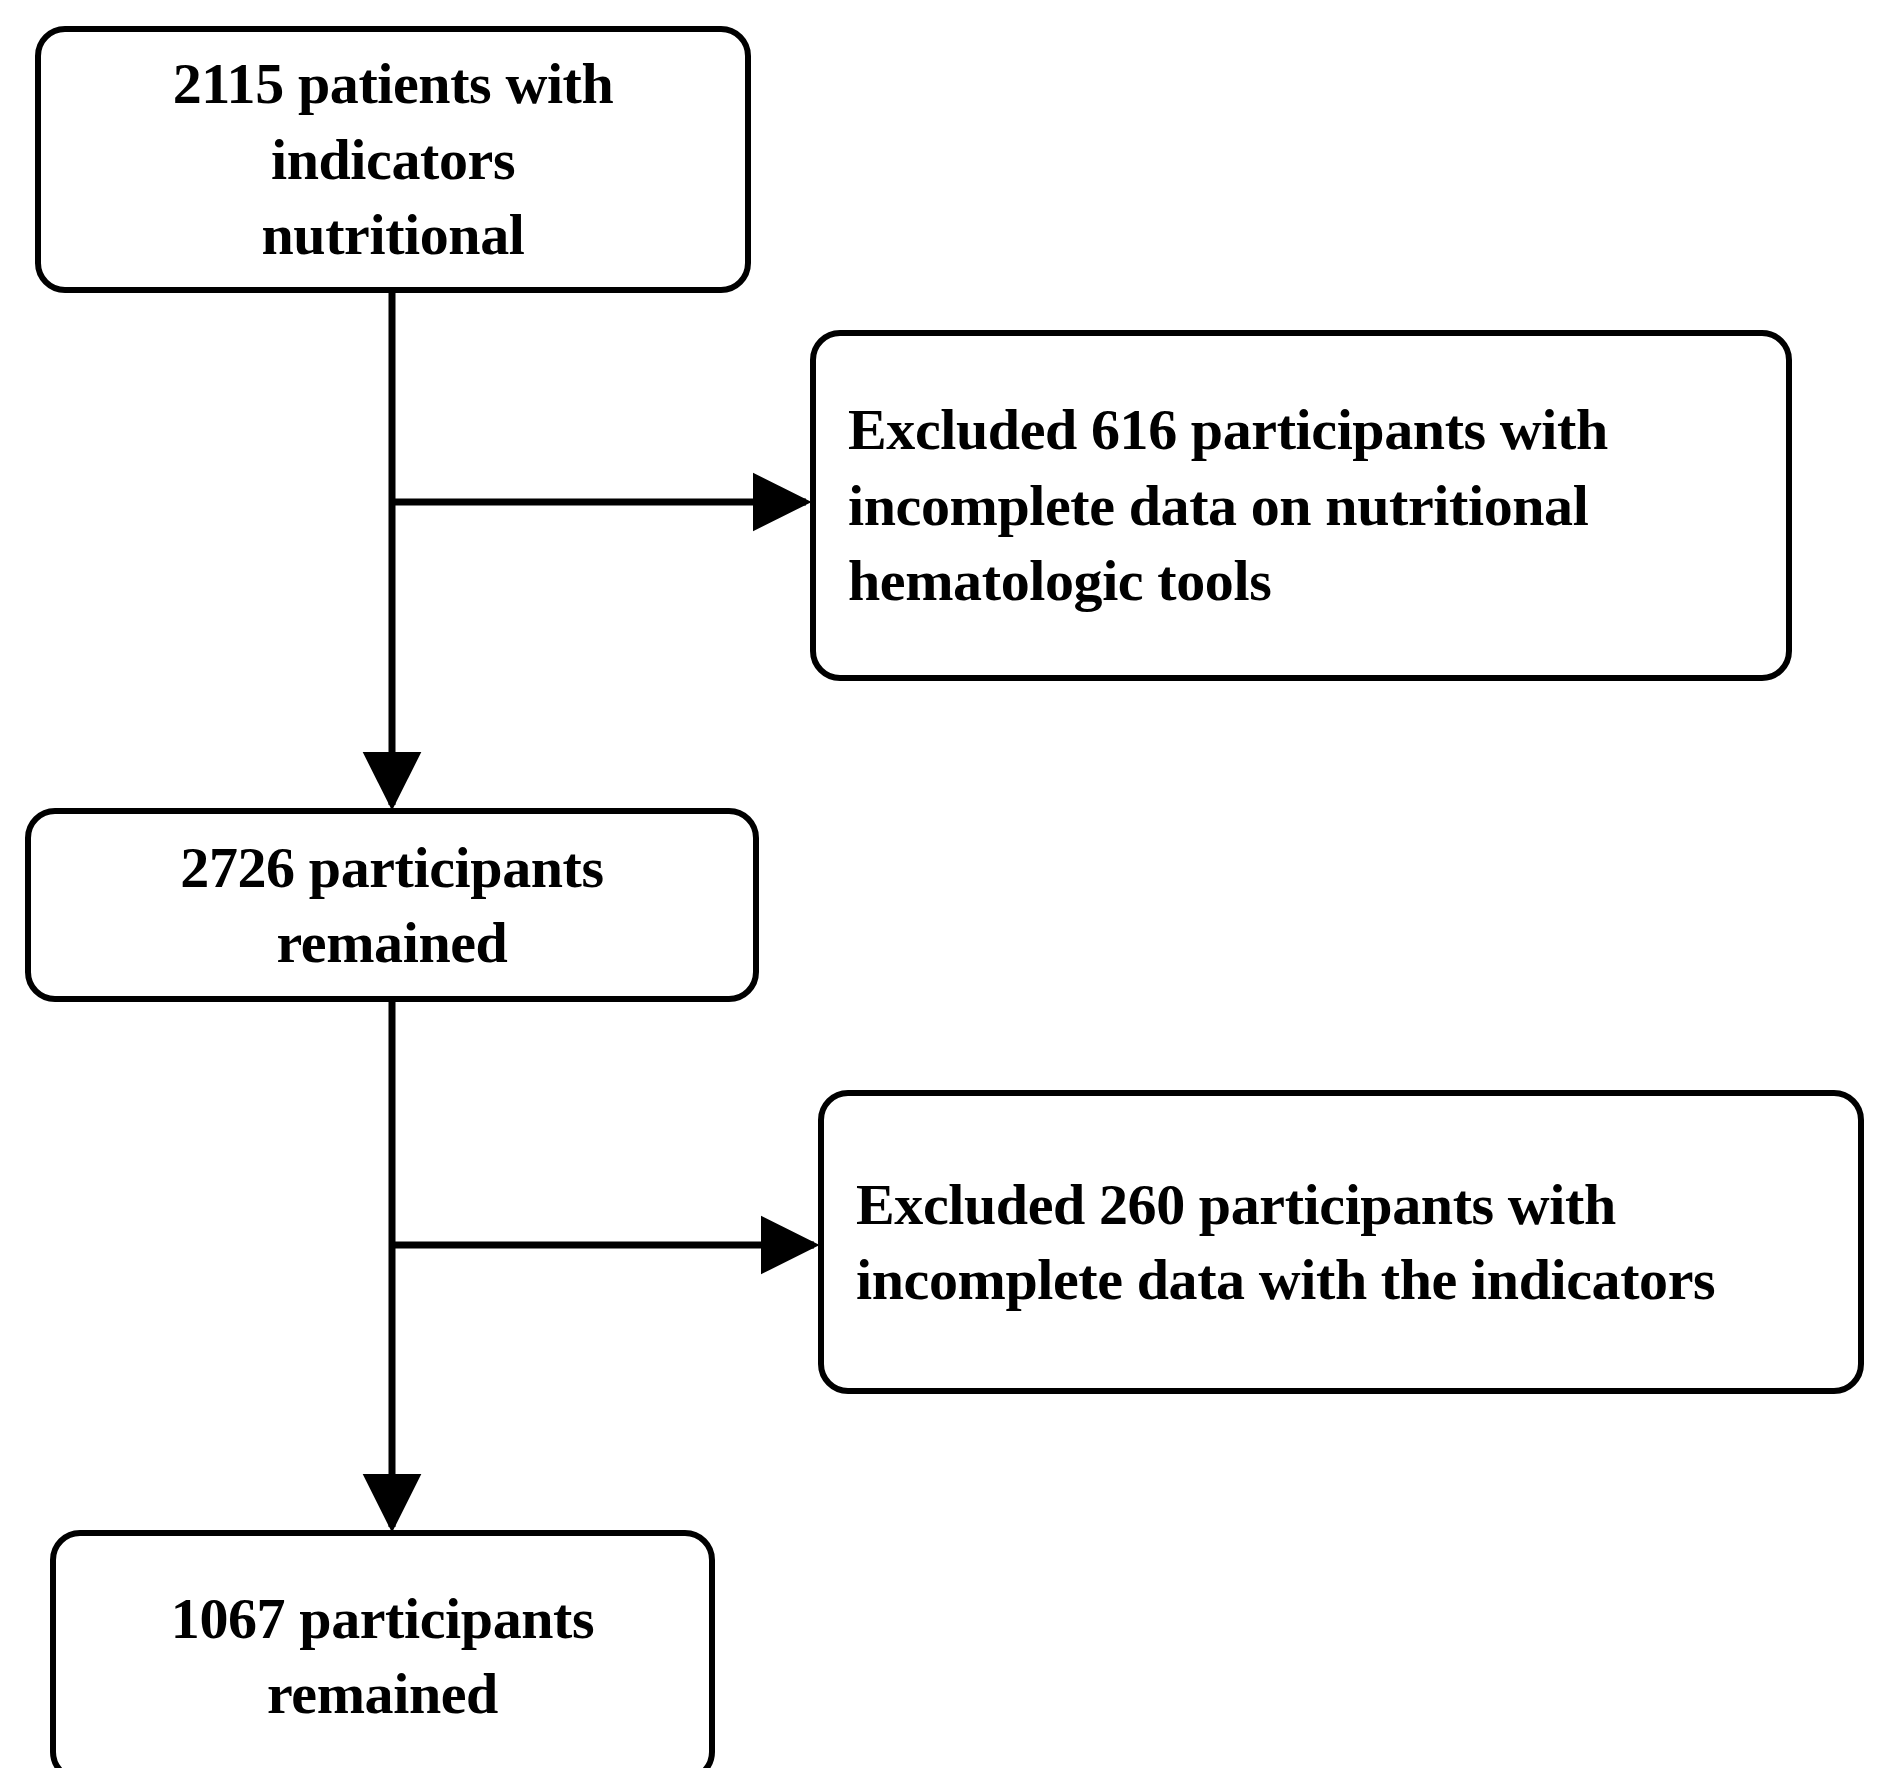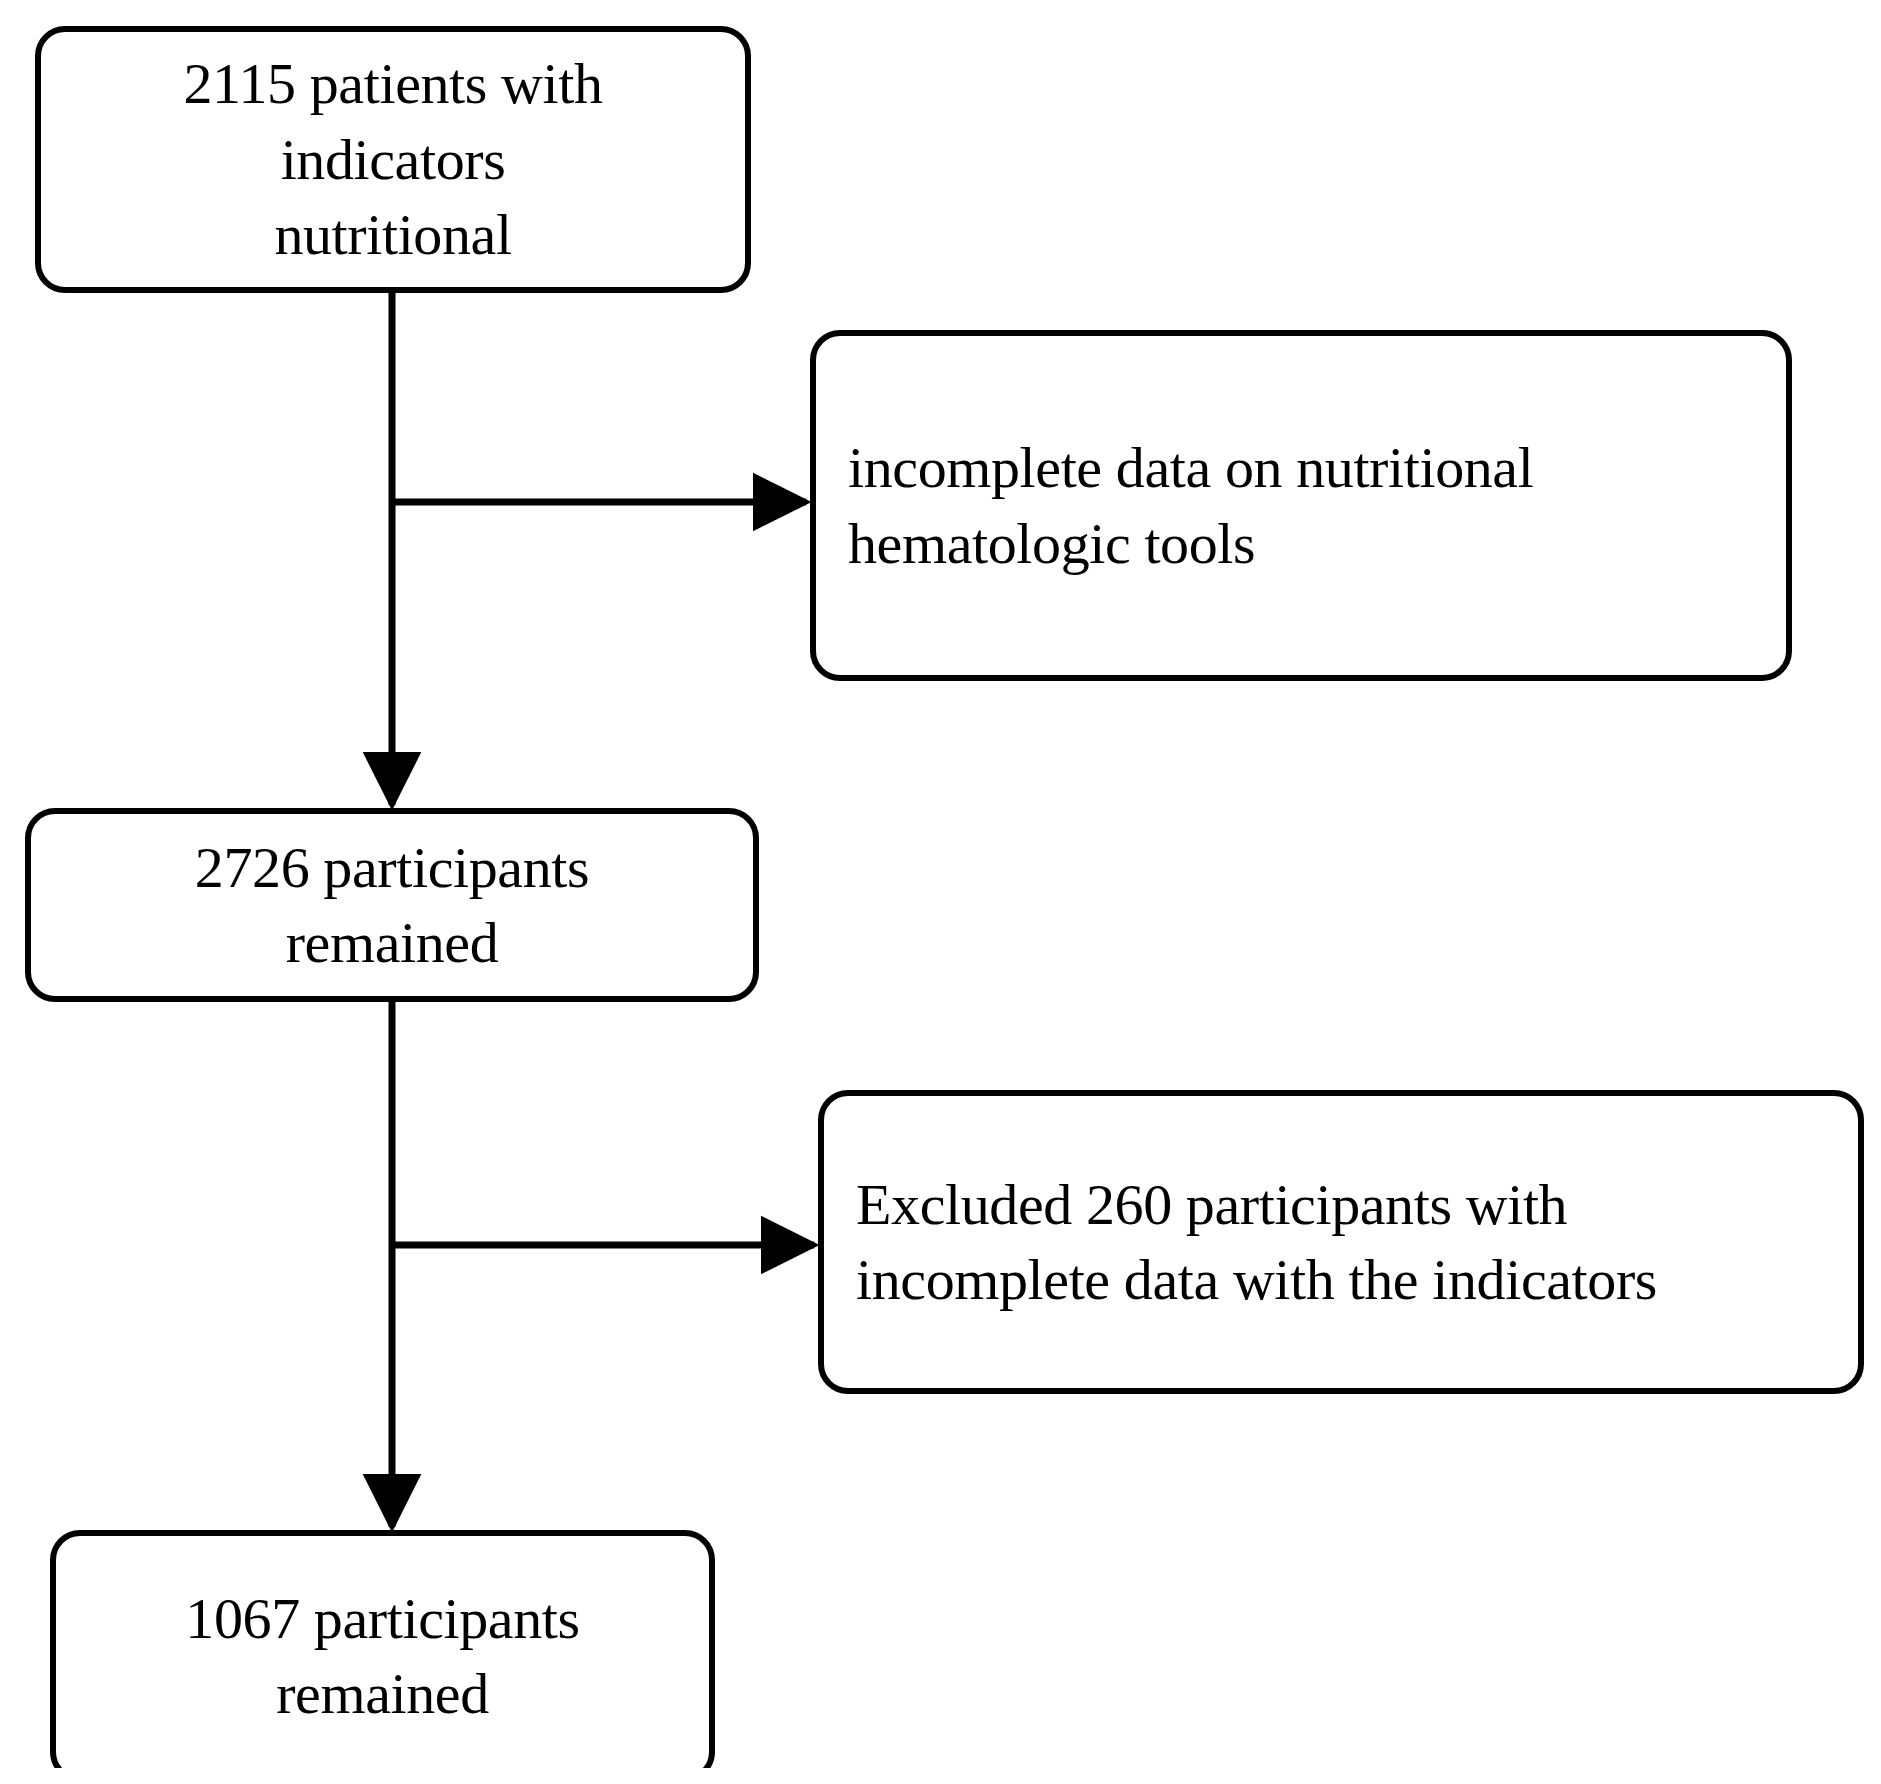--- a/index.html
+++ b/index.html
@@ -8,20 +8,21 @@
     padding: 0;
     background: #ffffff;
   }
   #canvas {
     position: relative;
     width: 1881px;
     height: 1768px;
     background: #ffffff;
     overflow: hidden;
     font-family: "Liberation Serif", "DejaVu Serif", serif;
+    font-weight: bold;
   }
   .flow-svg {
     position: absolute;
     top: 0;
     left: 0;
     width: 1881px;
     height: 1784px;
   }
   .node-box {
     position: absolute;
@@ -78,20 +79,21 @@
     <line x1="392" y1="1245" x2="814" y2="1245" stroke="#000000" stroke-width="7" marker-end="url(#arrowhead)"></line>
   </svg>
 
   <div id="node-enrolled" class="node-box centered">
     <span class="line">2115 patients with</span>
     <span class="line">indicators</span>
     <span class="line">nutritional</span>
   </div>
 
   <div id="node-excl-1" class="node-box leftal">
+    <span class="line">Excluded 616 participants with</span>
     <span class="line">incomplete data on nutritional</span>
     <span class="line">hematologic tools</span>
   </div>
 
   <div id="node-remain-1" class="node-box centered">
     <span class="line">2726 participants</span>
     <span class="line">remained</span>
   </div>
 
   <div id="node-excl-2" class="node-box leftal">

